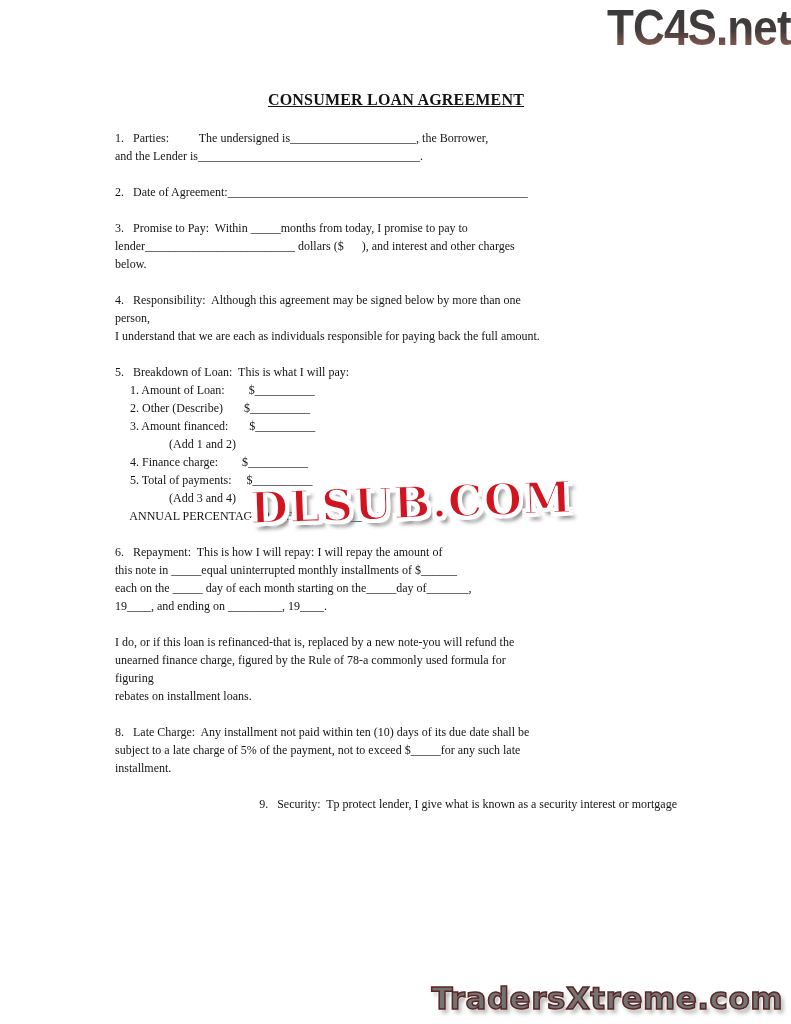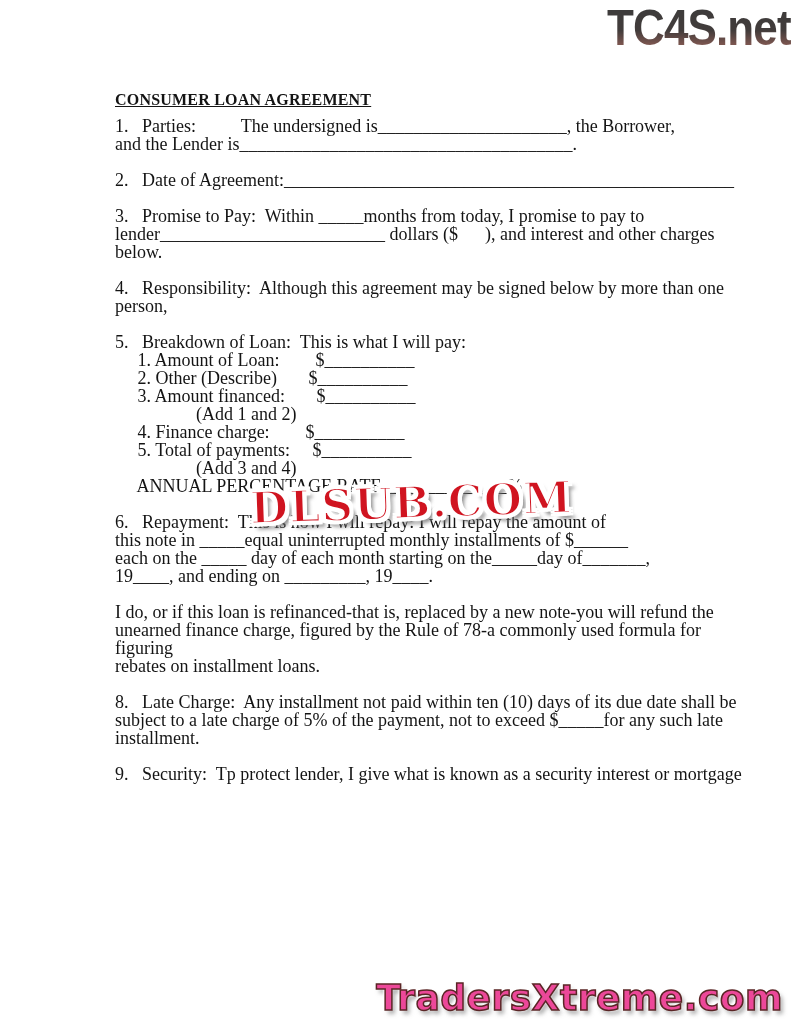--- a/index.html
+++ b/index.html
@@ -14,31 +14,32 @@
   }
 
   
   .content {
     position: absolute;
     left: 115px;
     top: 91px;
     width: 562px;
   }
   .title {
+    text-align: center;
     font-weight: bold;
     text-decoration: underline;
     font-size: 16px;
     line-height: 18px;
     letter-spacing: 0.2px;
-    margin-bottom: 8px;
+    margin-bottom: 20px;
   }
   .section { margin-bottom: 18px; }
   .section:last-child { margin-bottom: 0; text-align: right; }
   .line {
-    font-size: 18px;
+    font-size: 12px;
     line-height: 18px;
     white-space: pre;
   }
 
   
   .wm-top {
     position: absolute;
     top: 2px;
     right: 0;
     font-family: "Liberation Sans", sans-serif;
@@ -80,24 +81,24 @@
        5px  6px 4px rgba(110,110,110,0.75);
   }
 
   
   .wm-bottom {
     position: absolute;
     right: 8px;
     bottom: 7px;
     font-family: "DejaVu Sans", sans-serif;
     font-weight: bold;
-    font-size: 36px;
+    font-size: 31px;
     line-height: 38px;
     letter-spacing: 0.5px;
-    color: #ec4899;
+    color: #737373;
     -webkit-text-stroke: 1.5px #5a2525;
     text-shadow:
       0 0 3px #ffffff,
       -2px -2px 2px rgba(255,255,255,0.9),
       3px 4px 4px rgba(120,120,120,0.6);
   }
 </style>
 </head>
 <body>
 
@@ -120,20 +121,21 @@
 
     <div class="section">
       <div class="line">3.   Promise to Pay:  Within _____months from today, I promise to pay to</div>
       <div class="line">lender_________________________ dollars ($      ), and interest and other charges</div>
       <div class="line">below.</div>
     </div>
 
     <div class="section">
       <div class="line">4.   Responsibility:  Although this agreement may be signed below by more than one</div>
       <div class="line">person,</div>
+      <div class="line">I understand that we are each as individuals responsible for paying back the full amount.</div>
     </div>
 
     <div class="section">
       <div class="line">5.   Breakdown of Loan:  This is what I will pay:</div>
       <div class="line">     1. Amount of Loan:        $__________</div>
       <div class="line">     2. Other (Describe)       $__________</div>
       <div class="line">     3. Amount financed:       $__________</div>
       <div class="line">                  (Add 1 and 2)</div>
       <div class="line">     4. Finance charge:        $__________</div>
       <div class="line">     5. Total of payments:     $__________</div>

